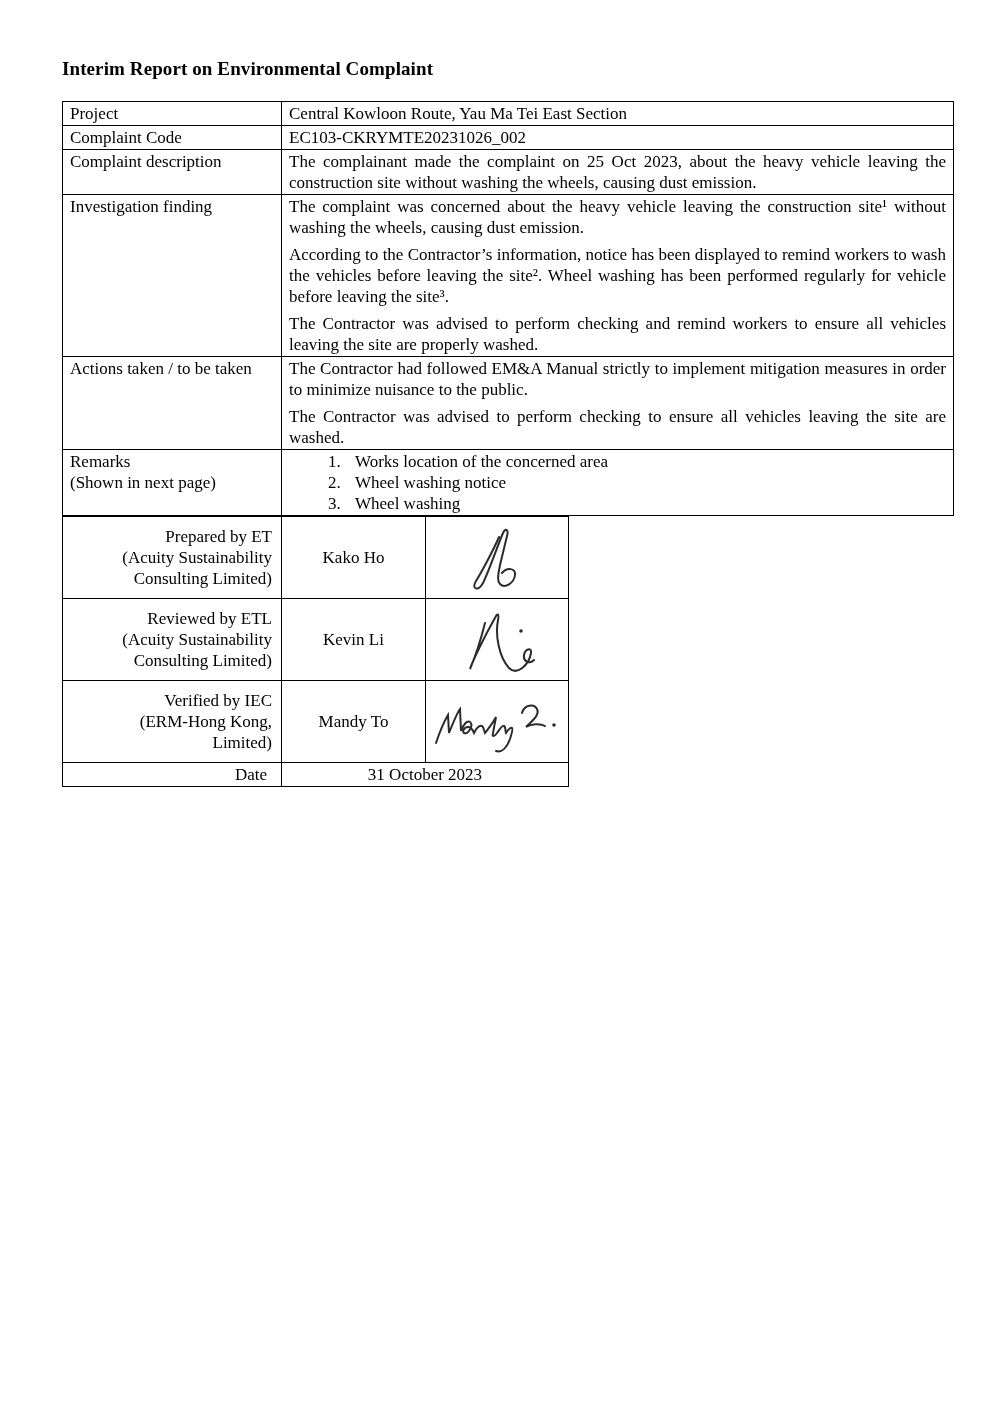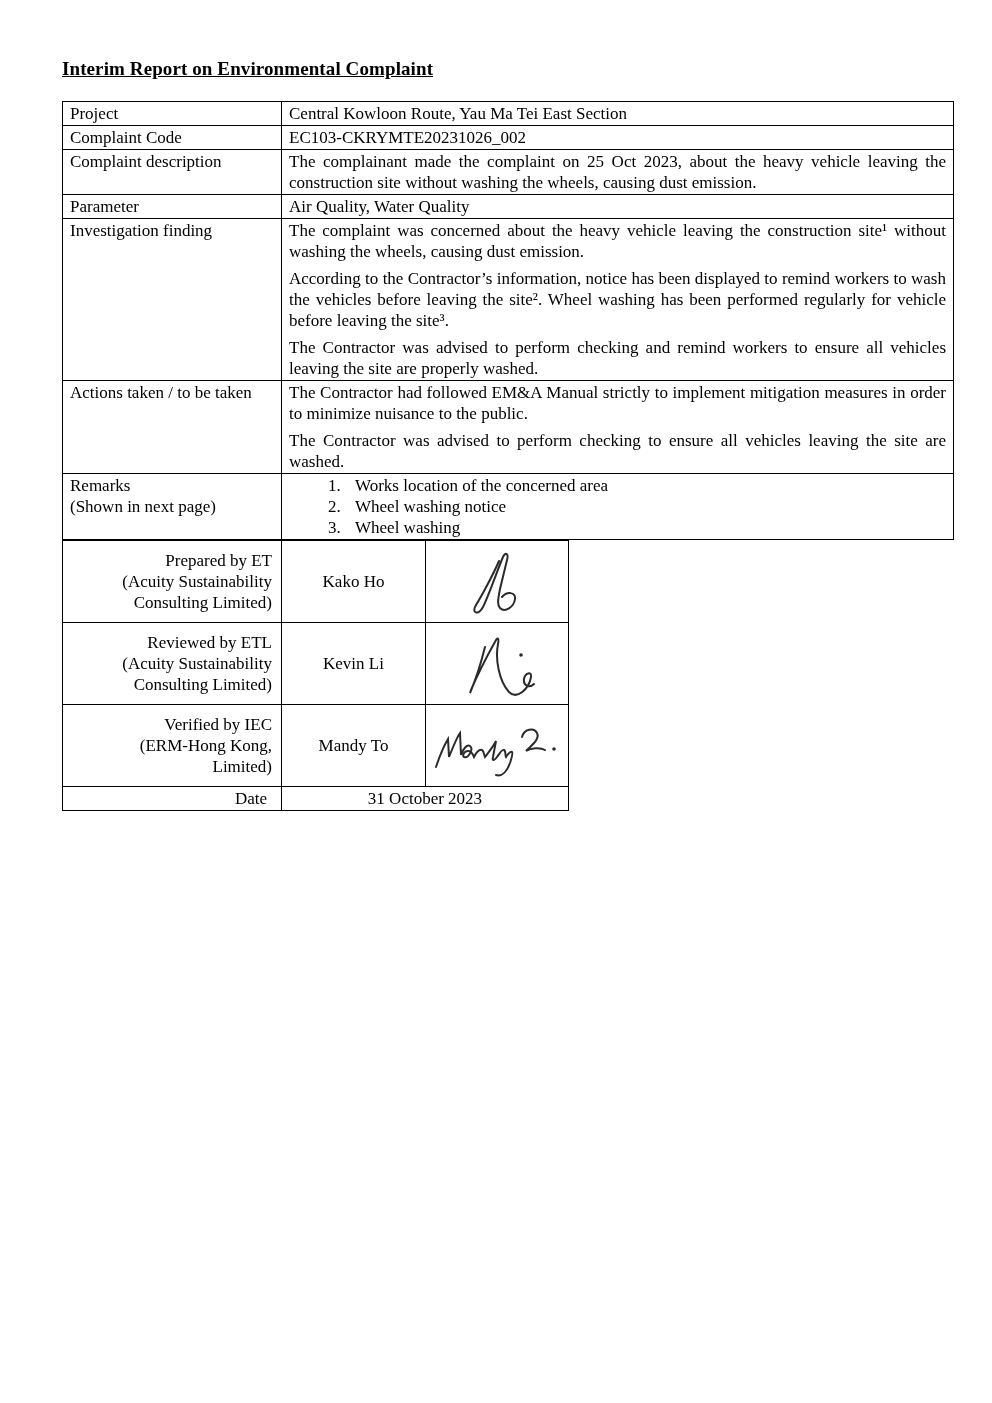--- a/index.html
+++ b/index.html
@@ -10,21 +10,20 @@
     color: #000;
     overflow: hidden;
   }
   .page {
     width: 992px; height: 1403px;
     padding: 58px 39px 0 62px;
   }
   .doc-title {
     font-size: 19px;
     font-weight: bold;
-    text-decoration: underline;
     margin-bottom: 21px;
     letter-spacing: 0.1px;
   }
   table { border-collapse: collapse; }
   td {
     border: 1px solid #000;
     font-size: 17px;
     line-height: 21px;
     vertical-align: top;
     padding: 1px 7px 1px 7px;
@@ -80,24 +79,20 @@
       <td class="label-cell single">Project</td>
       <td class="value-cell single">Central Kowloon Route, Yau Ma Tei East Section</td>
     </tr>
     <tr>
       <td class="label-cell single">Complaint Code</td>
       <td class="value-cell single">EC103-CKRYMTE20231026_002</td>
     </tr>
     <tr>
       <td class="label-cell">Complaint description</td>
       <td class="value-cell justified">The complainant made the complaint on 25 Oct 2023, about the heavy vehicle leaving the construction site without washing the wheels, causing dust emission.</td>
-    </tr>
-    <tr>
-      <td class="label-cell single">Parameter</td>
-      <td class="value-cell single">Air Quality, Water Quality</td>
     </tr>
     <tr>
       <td class="label-cell">Investigation finding</td>
       <td class="value-cell">
         <p class="para">The complaint was concerned about the heavy vehicle leaving the construction site¹ without washing the wheels, causing dust emission.</p>
         <p class="para">According to the Contractor’s information, notice has been displayed to remind workers to wash the vehicles before leaving the site². Wheel washing has been performed regularly for vehicle before leaving the site³.</p>
         <p class="para">The Contractor was advised to perform checking and remind workers to ensure all vehicles leaving the site are properly washed.</p>
       </td>
     </tr>
     <tr>

